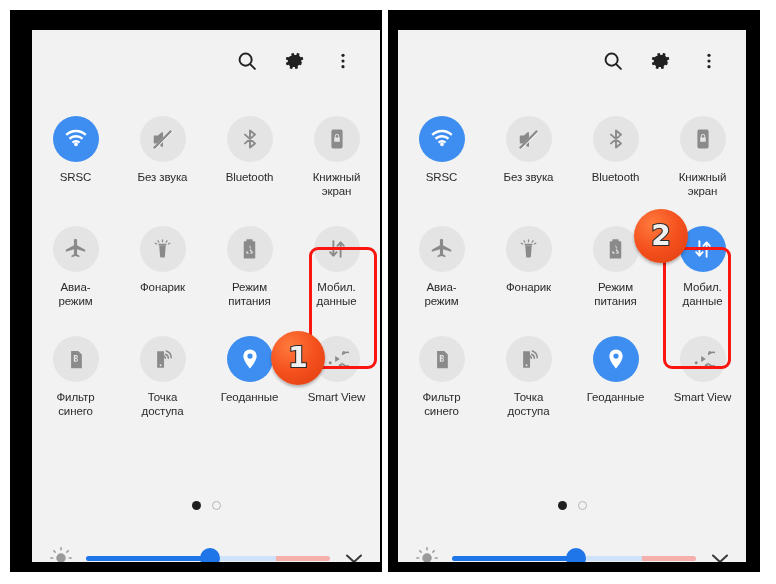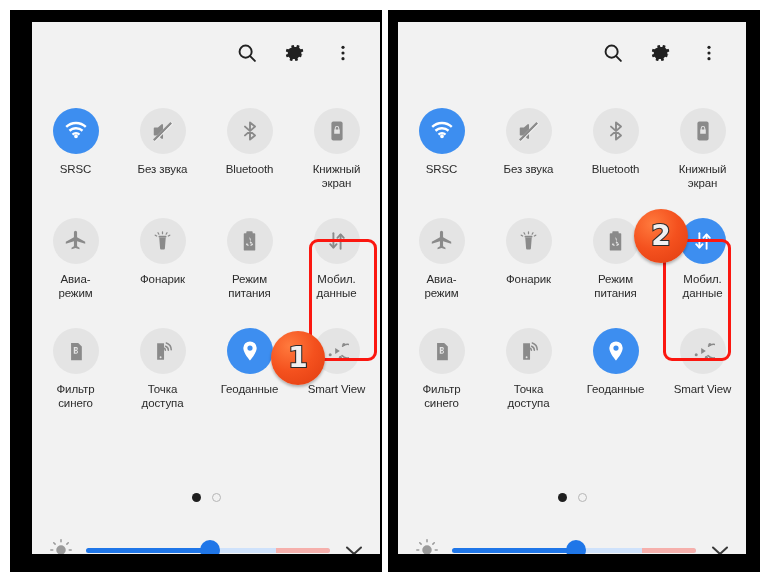--- a/index.html
+++ b/index.html
@@ -18,21 +18,21 @@
   .phone {
     position: absolute;
     background: #000000;
     overflow: visible;
   }
   .phone.left  { left: 10px;  top: 10px; width: 372px; height: 562px; }
   .phone.right { left: 388px; top: 10px; width: 372px; height: 562px; }
 
   .screen {
     position: absolute;
-    left: 22px; top: 12px;
+    left: 22px; top: 20px;
     width: 348px; height: 532px;
     background: #f2f2f2;
     overflow: hidden;
     padding-left: 18px;
   }
   .phone.right .screen { left: 10px; }
 
   
   .topbar {
     position: absolute;

